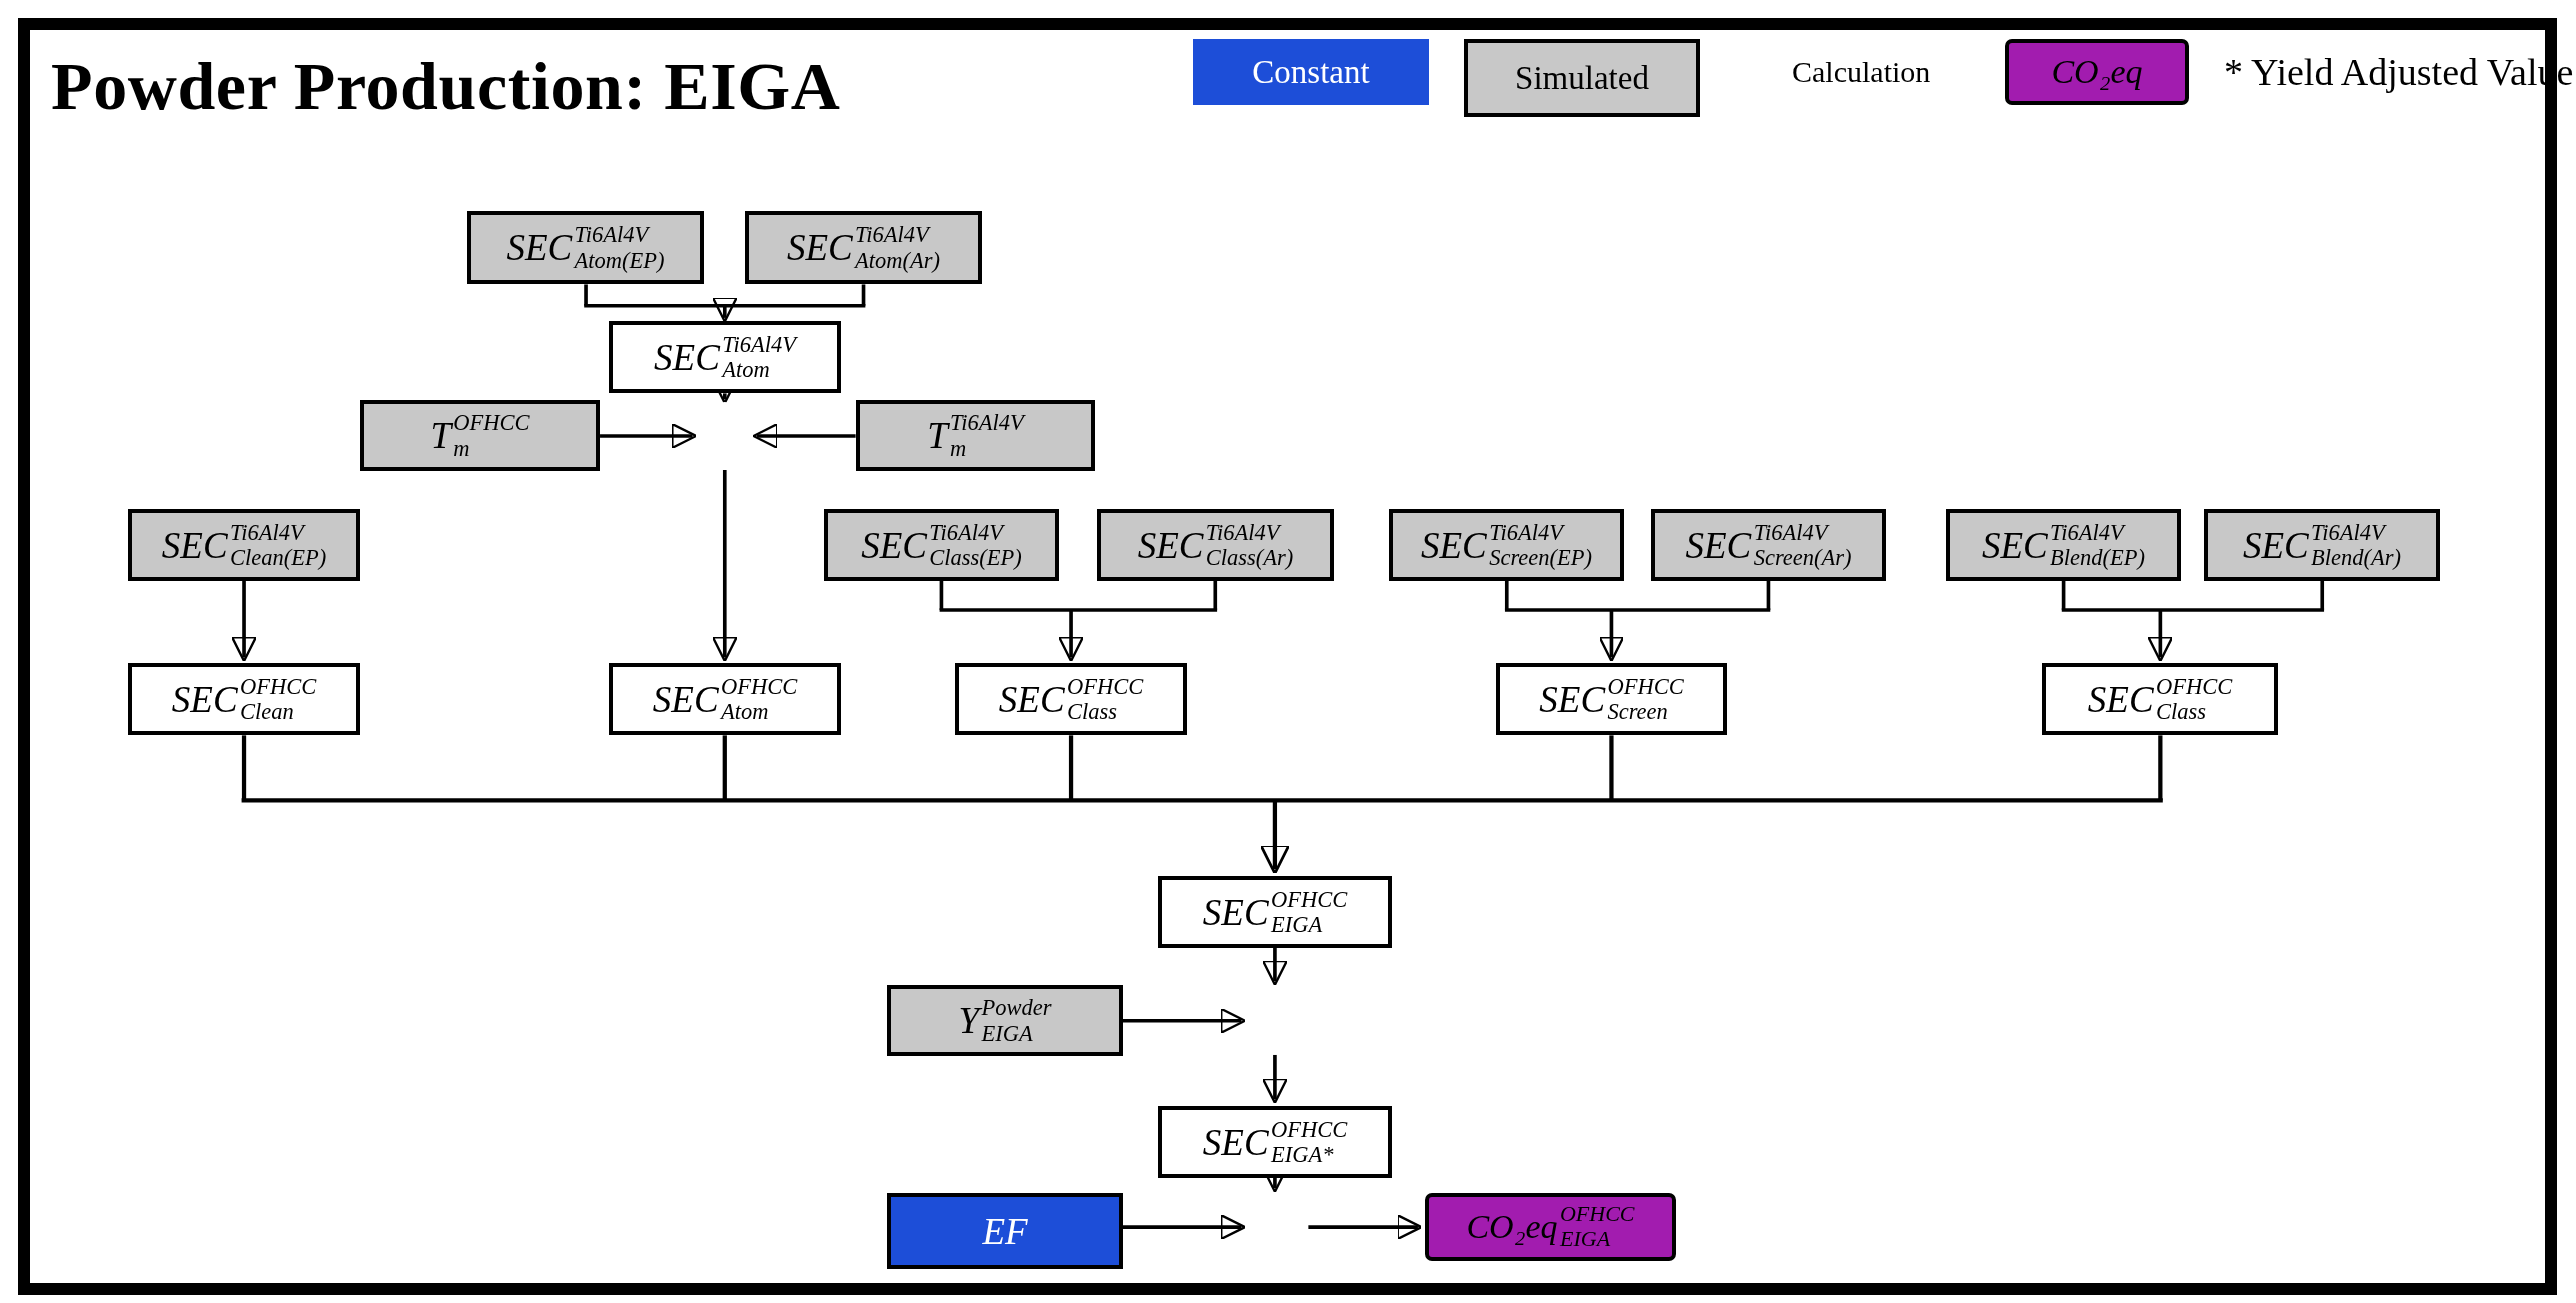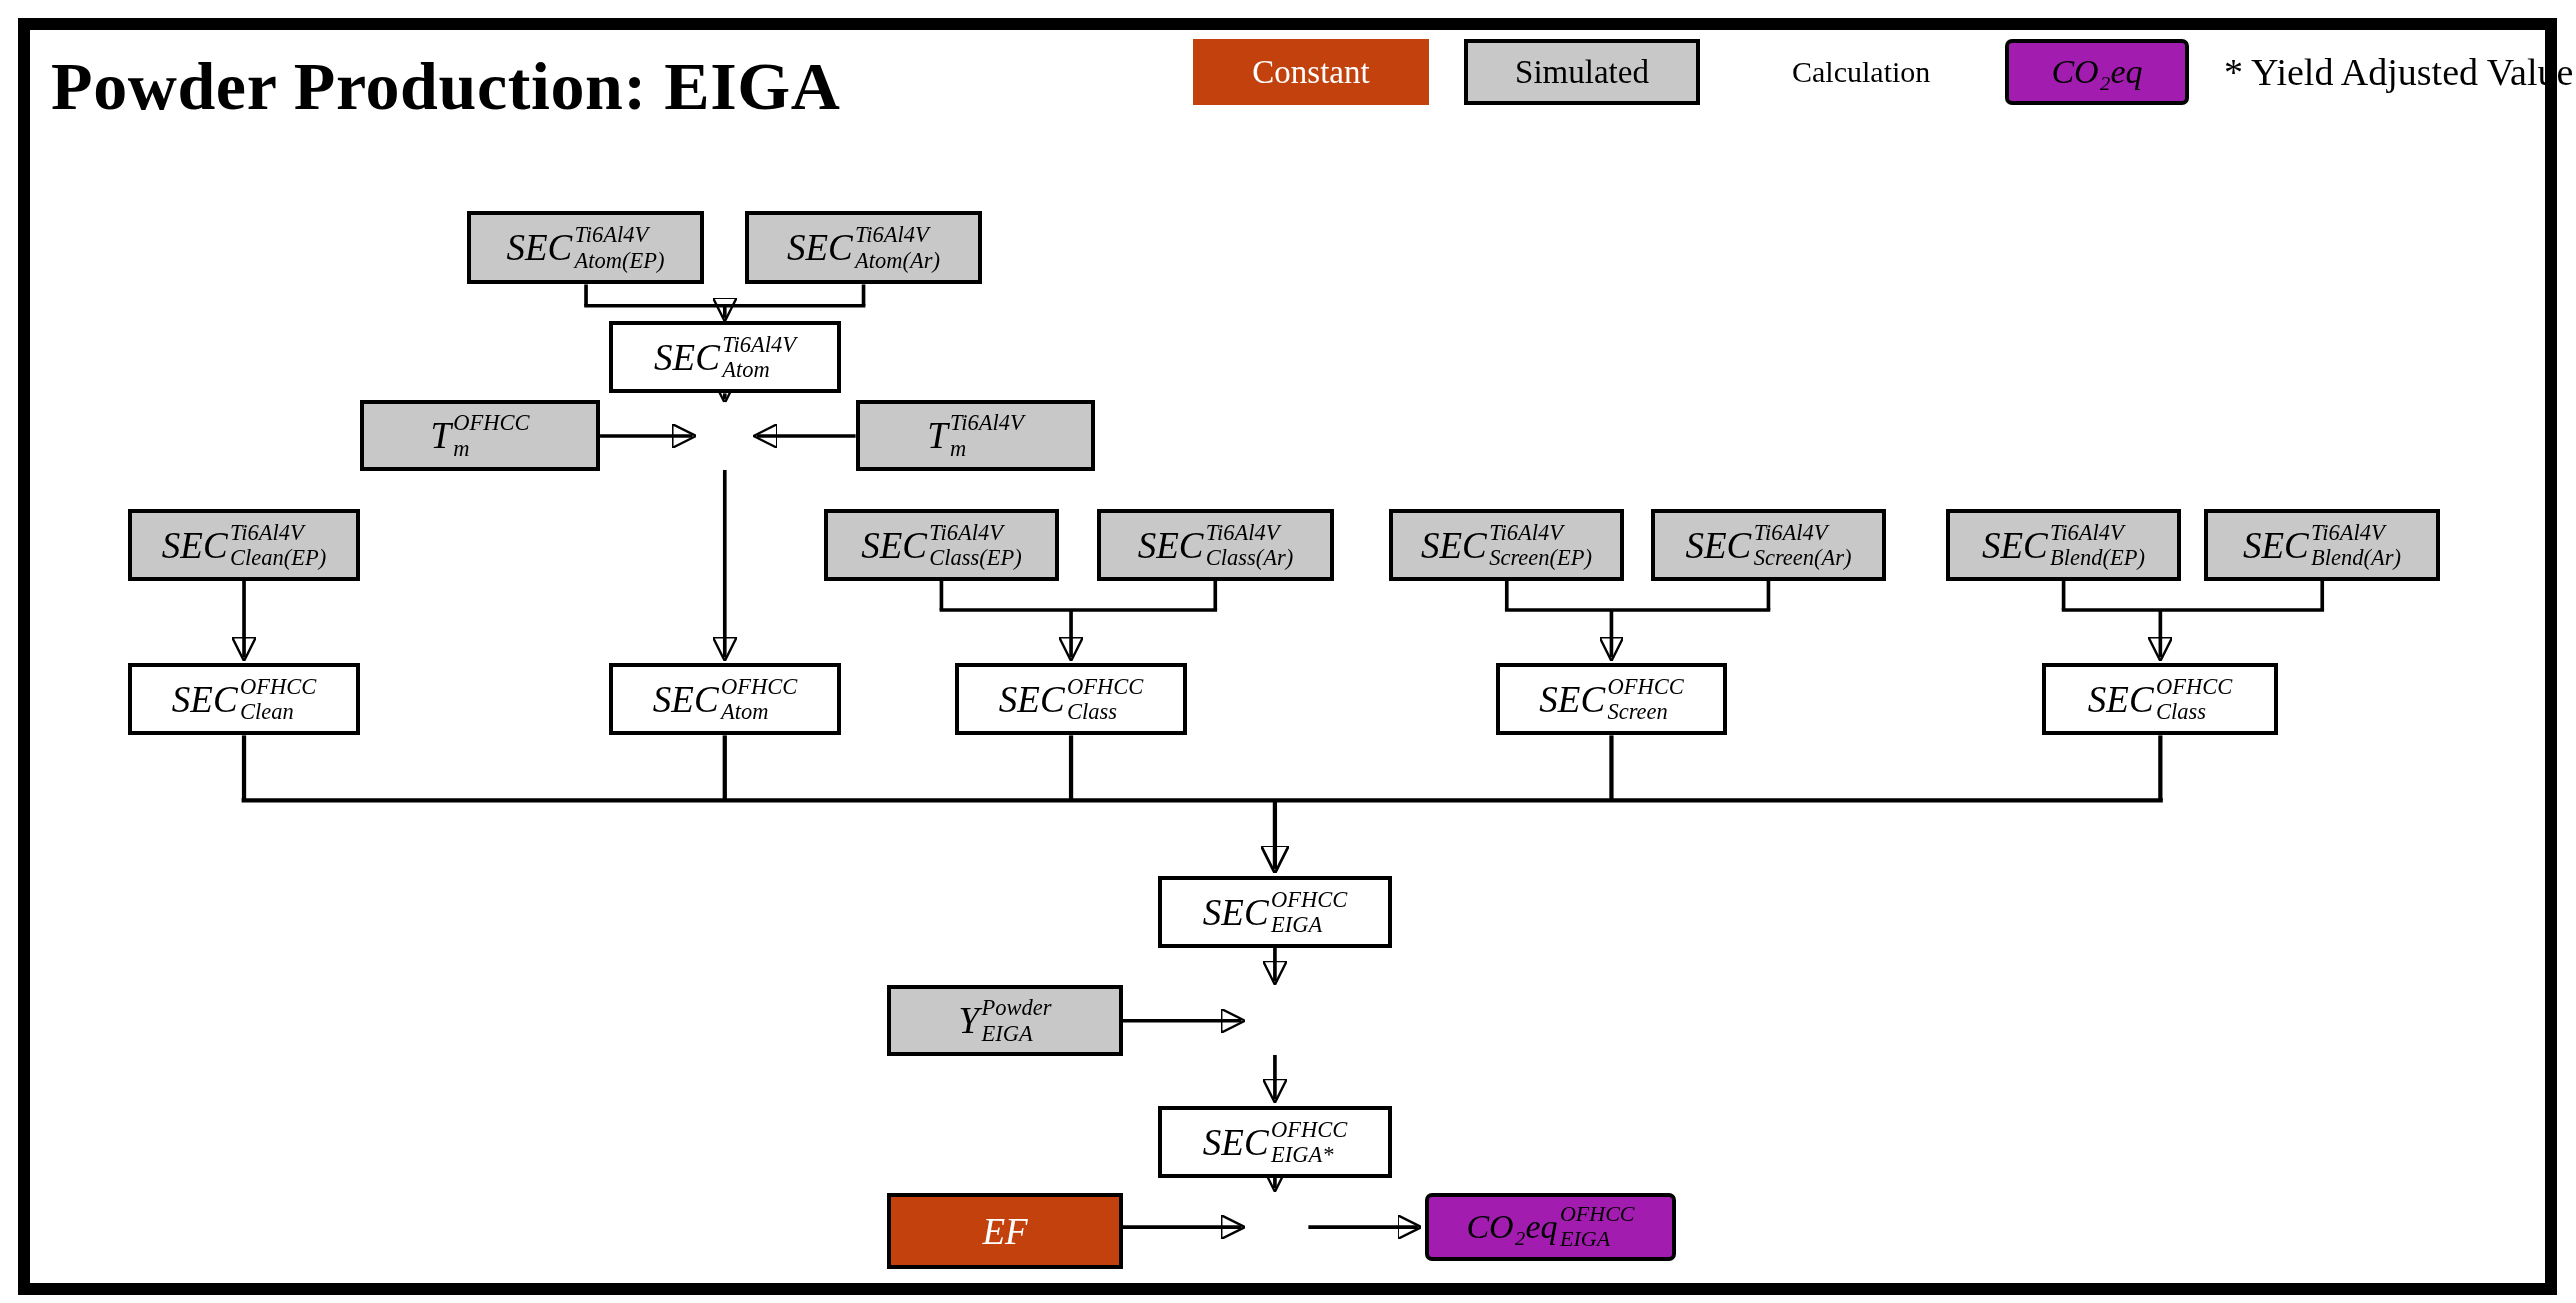--- a/index.html
+++ b/index.html
@@ -7,21 +7,21 @@
           font-family:"Liberation Serif","DejaVu Serif",serif;color:#000;}
   .frame{position:absolute;left:18px;top:18px;width:2539px;height:1277px;
          box-sizing:border-box;border:12px solid #000;}
   .title{position:absolute;left:51px;top:47px;font-size:68px;font-weight:bold;
          letter-spacing:0.6px;white-space:nowrap;}
   
   .node{position:absolute;display:flex;align-items:center;justify-content:center;
         box-sizing:border-box;border:4.3px solid #000;background:#fff;font-style:italic;
         white-space:nowrap;}
   .sim{background:#c8c8c8;}
-  .const{background:#c2410c;color:#fff;}
+  .const{background:#1d4ed8;color:#fff;}
   .green{background:#a21caf;border-radius:7px;}
   .base{font-size:37px;line-height:1;}
   .stack{display:inline-flex;flex-direction:column;align-items:flex-start;
          margin-left:2.4px;font-size:22.5px;line-height:1.12;}
   .leg-label{position:absolute;font-size:30px;display:flex;align-items:center;white-space:nowrap;}
   .note{position:absolute;font-size:38px;display:flex;align-items:center;white-space:nowrap;}
   svg.wires{position:absolute;left:0;top:0;width:2576px;height:1304px;}
   svg.wires line, svg.wires path{stroke:#000;fill:none;}
 </style>
 </head>
@@ -100,21 +100,21 @@
     <ellipse cx="2880" cy="118" rx="39" ry="53" fill="#ffffff" stroke-width="7"></ellipse>
   </svg>
 
   <div class="frame"></div>
 
   <div class="title">Powder Production: EIGA</div>
 
   <div class="node const" style="left:1193px;top:39px;width:236px;height:66px;font-style:normal;font-size:33px;border:none;">
     <span>Constant</span>
   </div>
-  <div class="node sim" style="left:1464px;top:39px;width:236px;height:66px;font-style:normal;font-size:33px;">
+  <div class="node sim" style="left:1464px;top:39px;width:236px;height:78px;font-style:normal;font-size:33px;">
     <span>Simulated</span>
   </div>
   <div class="leg-label" style="left:1792px;top:39px;height:66px;">Calculation</div>
   <div class="node green" style="left:2005px;top:39px;width:184px;height:66px;font-size:34px;">
     <span>CO₂eq</span>
   </div>
   <div class="note" style="left:2224px;top:39px;height:66px;">* Yield Adjusted Value</div>
 
   <div class="node sim" style="left:467px;top:211px;width:237px;height:73px;">
     <span class="base">SEC</span>

